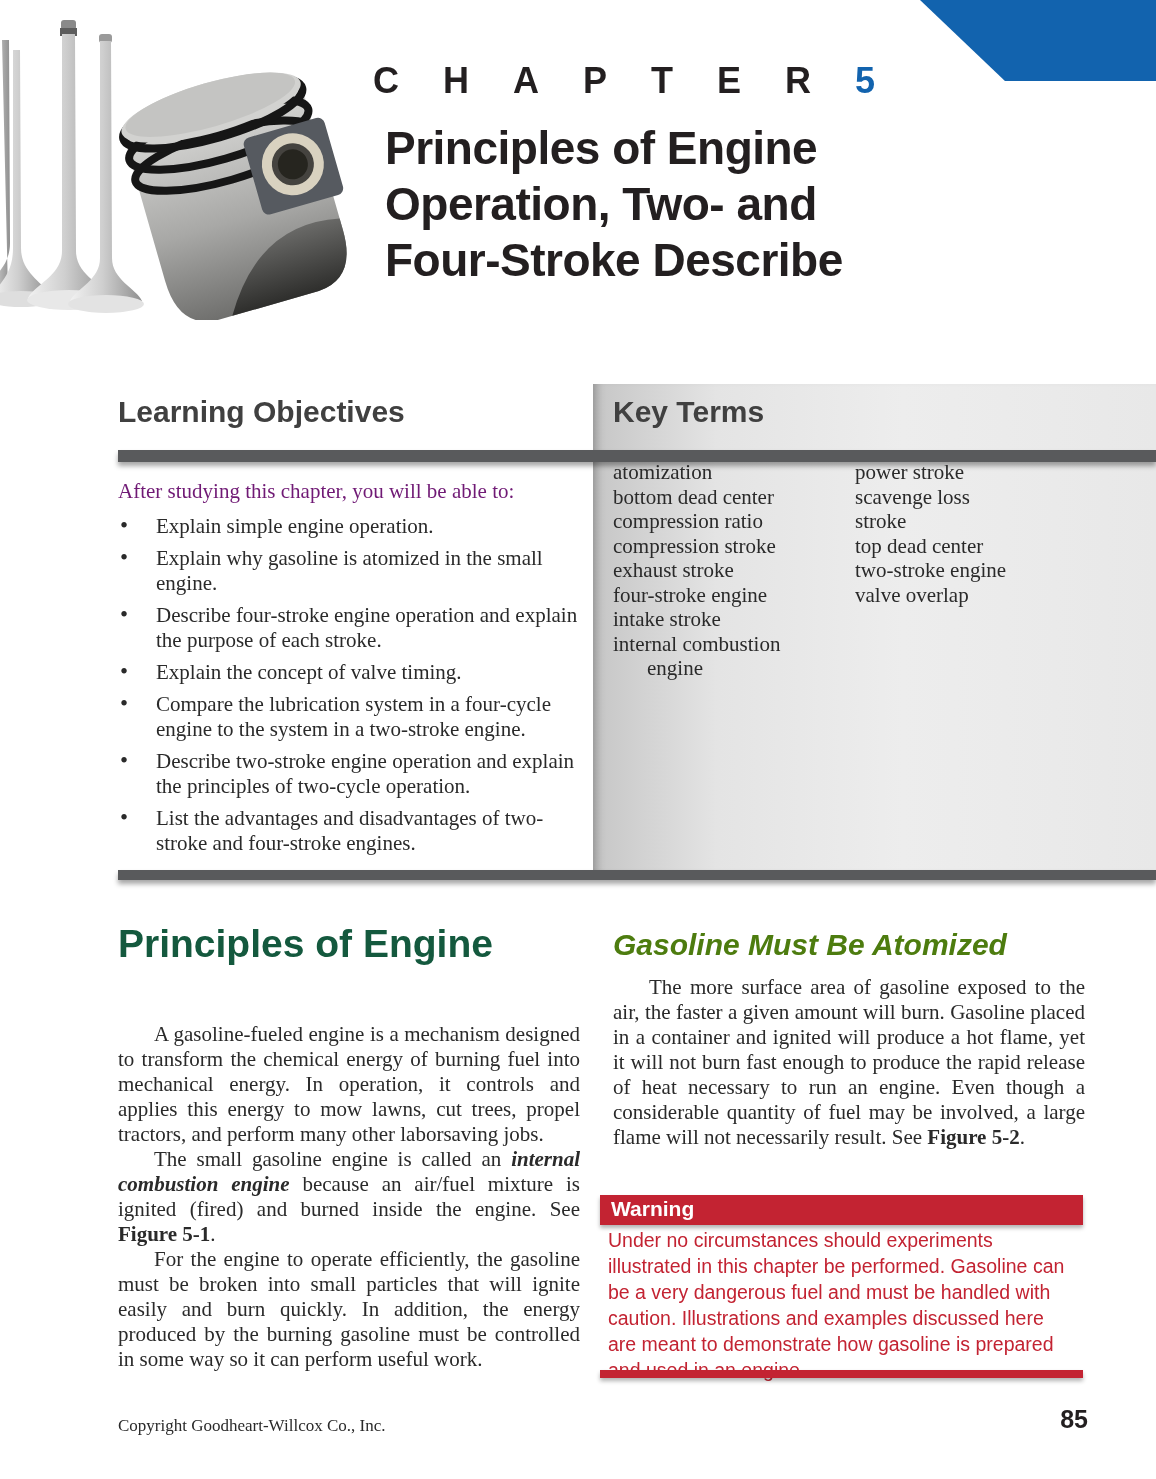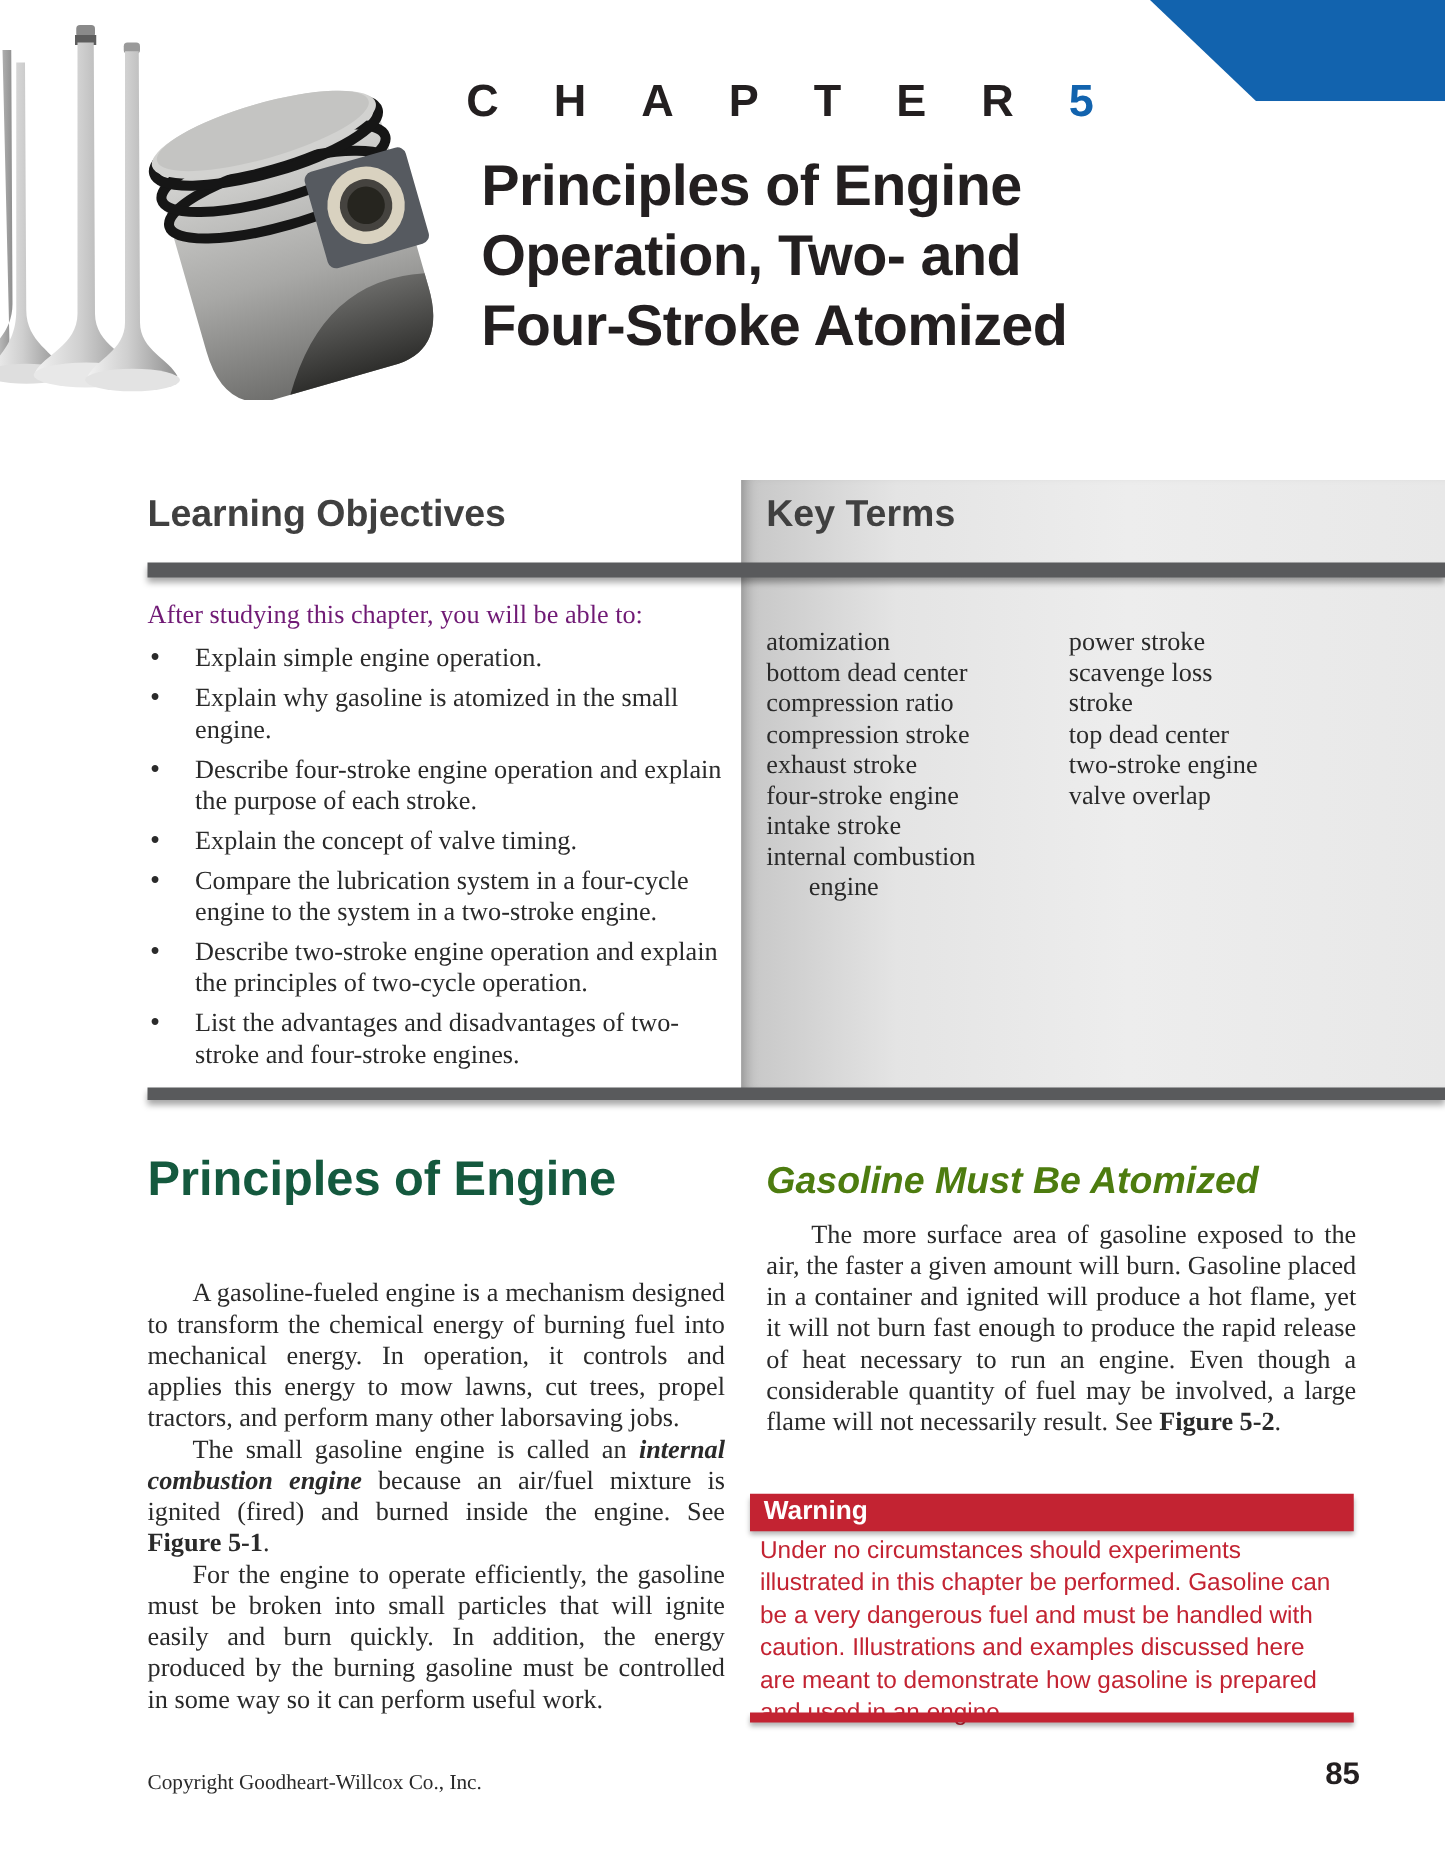--- a/index.html
+++ b/index.html
@@ -51,21 +51,21 @@
   #lo-intro{
     position:absolute; left:118px; top:479px; width:470px;
     font-family:"Liberation Serif", serif; font-size:21px; line-height:25px; color:#701a75;
   }
   #objectives-list{ position:absolute; left:118px; top:514px; width:468px;
     font-family:"Liberation Serif", serif; font-size:21px; line-height:25px; color:#2a2a2a; }
   #objectives-list > div{ position:relative; padding-left:38px; margin-bottom:7px; }
   #objectives-list > div::before{
     content:"\2022"; position:absolute; left:2px; top:-1px; font-size:23px;
   }
-  .kt-col{ position:absolute; top:501px;
+  .kt-col{ position:absolute; top:460px;
     font-family:"Liberation Serif", serif; font-size:21px; line-height:24.5px; color:#2a2a2a; }
   #kt-col1{ left:613px; width:240px; }
   #kt-col2{ left:855px; width:300px; }
   .kt-col .indent{ padding-left:34px; }
   
   #principles-heading{
     position:absolute; left:118px; top:920px;
     font-size:39px; font-weight:bold; line-height:47px; color:#14593e;
   }
   .body-copy{
@@ -166,21 +166,21 @@
       <circle cx="300" cy="173" r="15" fill="#26251f"></circle>
       <path d="M200,302 Q250,220 330,238 L330,250 Q330,300 290,302 Z" fill="url(#pdark)"></path>
     </g>
   </svg>
 
   <div id="chapter-line"><span>CHAPTER</span><span id="chapter-num">5</span></div>
 
   <div id="book-title">
       <div>Principles of Engine</div>
       <div>Operation, Two- and</div>
-      <div>Four-Stroke Atomized</div>
+      <div>Four-Stroke Describe</div>
     </div>
 
   <div id="keyterms-panel"></div>
 
   <div id="lo-heading" class="band-heading">Learning Objectives</div>
   <div id="kt-heading" class="band-heading">Key Terms</div>
 
   <div id="rule-top" class="rule-bar"></div>
 
   <div id="lo-intro">After studying this chapter, you will be able to:</div>

